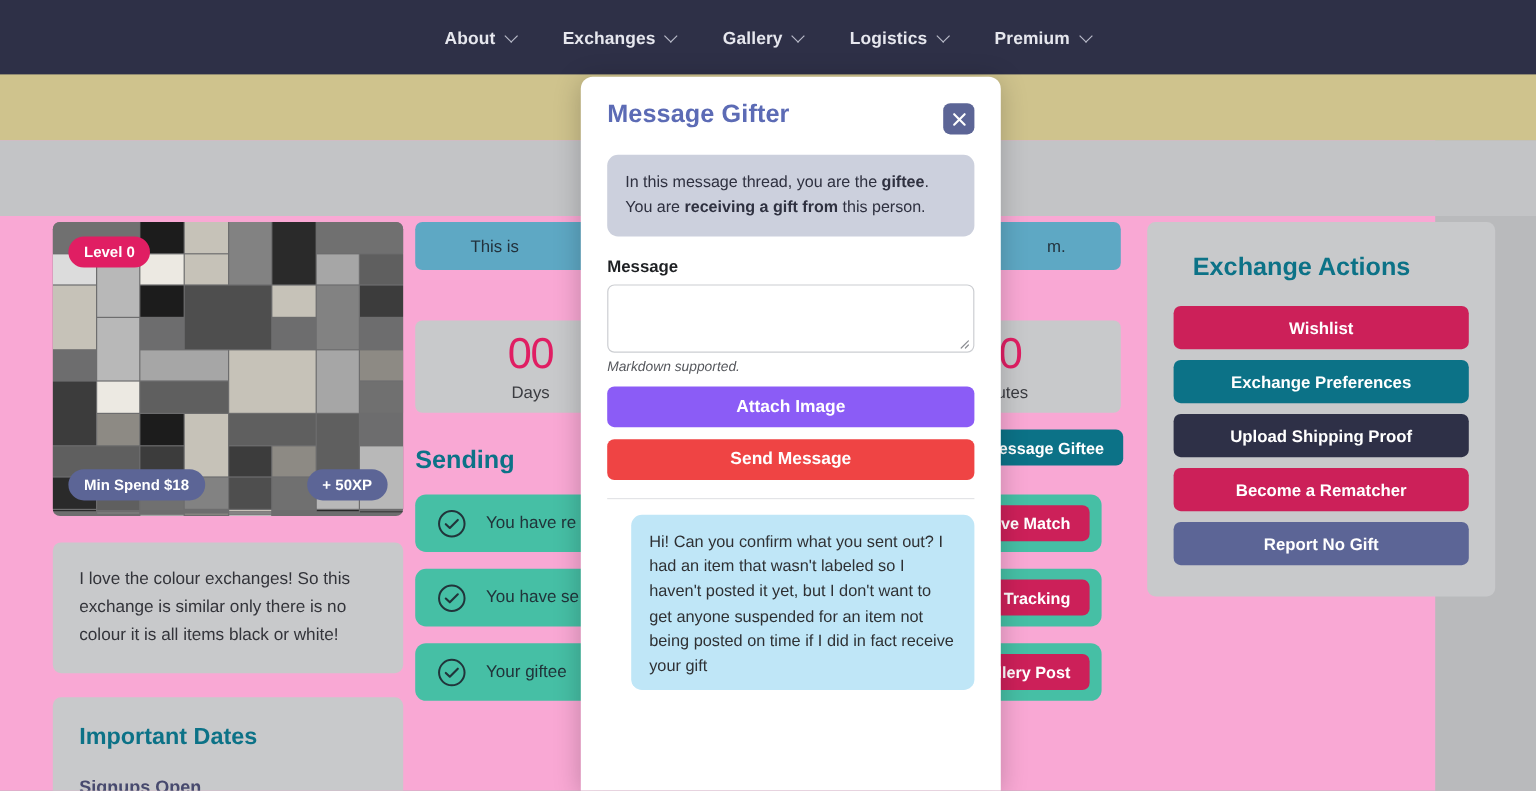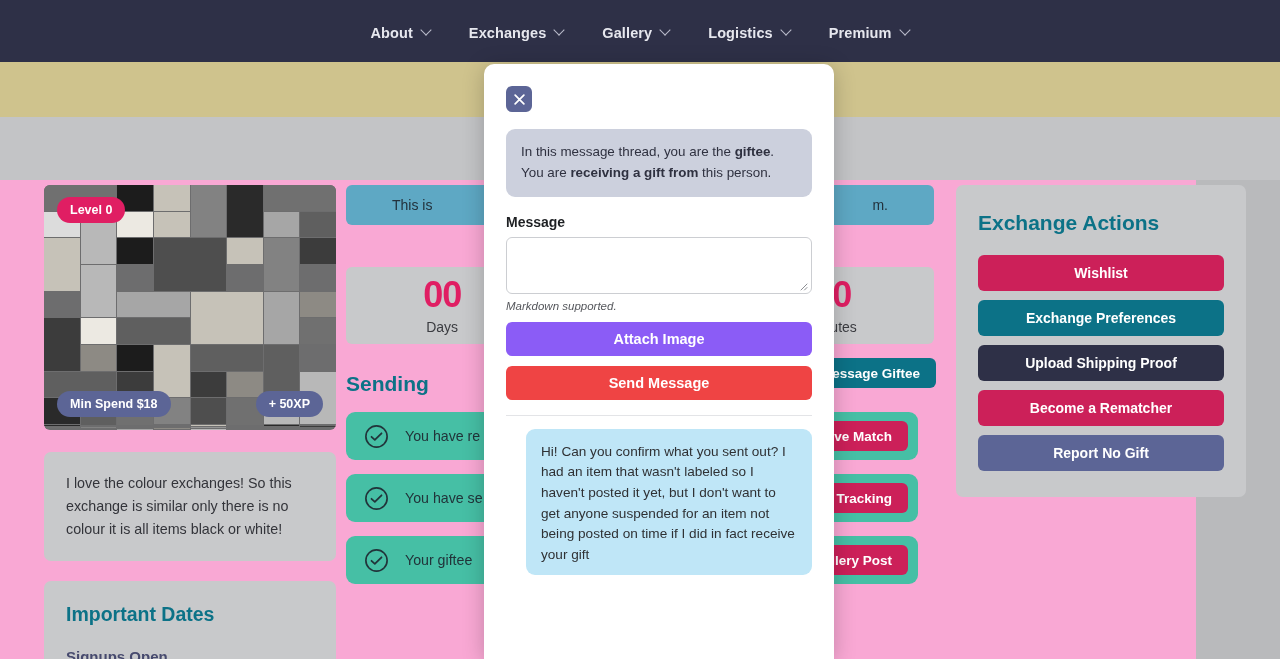--- a/index.html
+++ b/index.html
@@ -87,21 +87,21 @@
     width: 588px; height: 40px; background: #5ea8c4; border-radius: 6px;
     display: flex; align-items: center; justify-content: center;
     color: #22313c; font-size: 14px;
   }
   .countdown {
     margin-top: 42px; width: 588px; height: 77px;
     background: #c8c9cb; border-radius: 6px;
     display: flex; align-items: center; justify-content: space-around;
   }
   .cd-unit { text-align: center; }
-  .cd-num { color: #e01e63; font-size: 36px; font-weight: bold; line-height: 1; letter-spacing: -1px; }
+  .cd-num { color: #e01e63; font-size: 36px; font-weight: normal; line-height: 1; letter-spacing: -1px; }
   .cd-lbl { color: #3b3c41; font-size: 14px; margin-top: 6px; }
 
   .sending-title { margin-top: 28px; color: #0c7287; font-size: 21px; font-weight: bold; }
 
   .status-list { margin-top: 16px; display: flex; flex-direction: column; gap: 14px; }
   .status-row {
     position: relative; width: 572px; height: 48px;
     background: #46bfa5; border-radius: 9px;
     display: flex; align-items: center; padding: 0 18px; gap: 16px;
   }
@@ -117,21 +117,21 @@
 
   .top-action {
     position: absolute; right: 10px; top: -54px;
     height: 30px; border-radius: 6px; background: #0c7287; color: #fff;
     font-size: 13.5px; font-weight: bold; padding: 0 16px;
     display: flex; align-items: center; cursor: pointer; white-space: nowrap;
   }
 
   
   .actions-card { padding: 26px 22px 26px; }
-  .actions-title { color: #0c7287; font-size: 21px; font-weight: bold; }
+  .actions-title { color: #0c7287; font-size: 21px; font-weight: bold; margin-left: 16px; }
   .action-list { margin-top: 20px; display: flex; flex-direction: column; gap: 9px; }
   .action-btn {
     height: 36px; border-radius: 6px; color: #fff;
     font-size: 14px; font-weight: bold;
     display: flex; align-items: center; justify-content: center;
     cursor: pointer; white-space: nowrap;
   }
   .a-teal { background: #0c7287; }
   .a-pink { background: #cc2059; }
   .a-dark { background: #2e3047; }
@@ -401,20 +401,21 @@
           </div>
         </div>
       </div>
 
     </div>
   </div>
 
   <div class="modal">
 
     <div class="modal-head">
+      <div class="modal-title">Message Gifter</div>
       <div class="close-btn">
         <svg width="13" height="13" viewBox="0 0 14 14">
           <path d="M2.3 2.3 L11.7 11.7 M11.7 2.3 L2.3 11.7" stroke="#ffffff" stroke-width="1.9" stroke-linecap="round"></path>
         </svg>
       </div>
     </div>
 
     <div class="notice">
       <span>In this message thread, you are the </span><b>giftee</b><span>. You are </span><b>receiving a gift from</b><span> this person.</span>
     </div>

